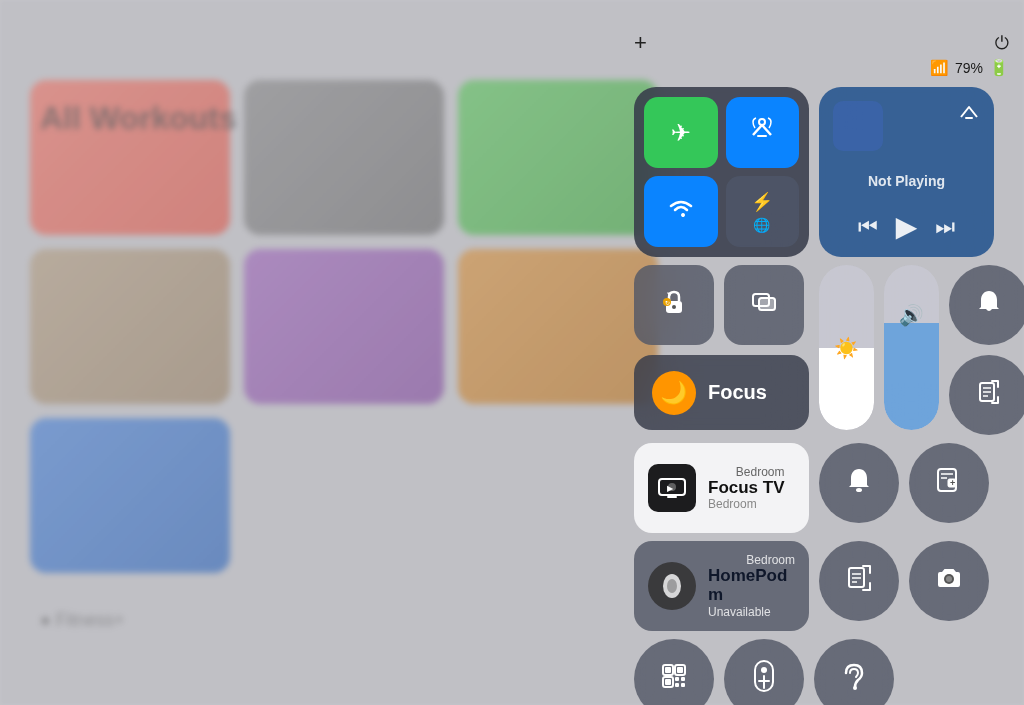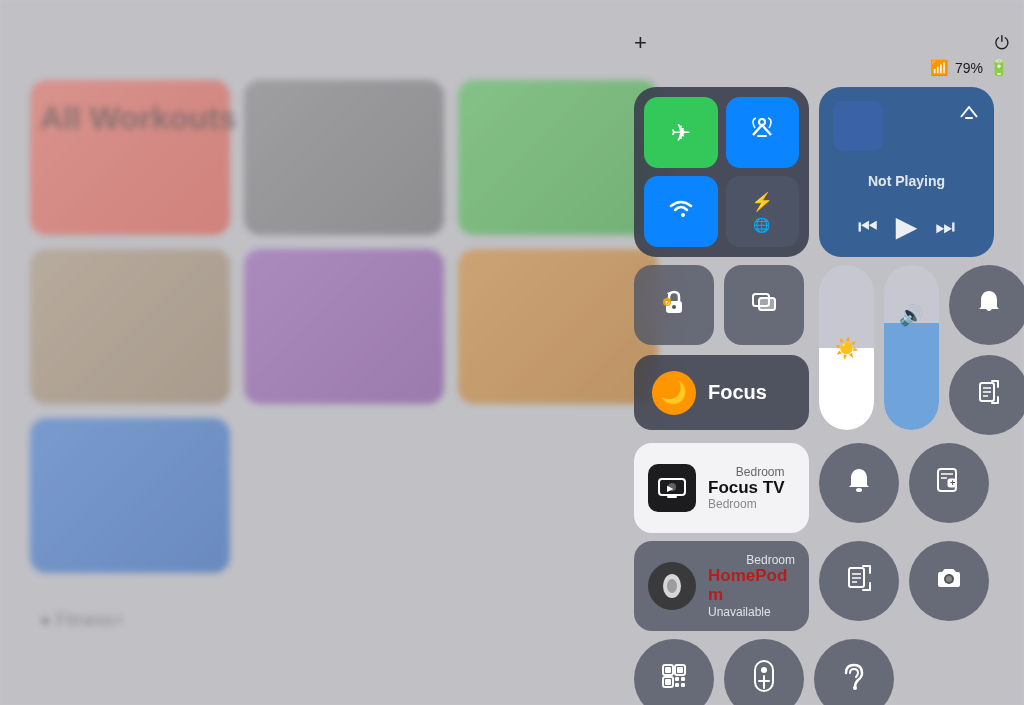--- a/index.html
+++ b/index.html
@@ -290,21 +290,21 @@
       color: #888;
     }
 
     .device-tile.inactive .device-room,
     .device-tile.inactive .device-name,
     .device-tile.inactive .device-status {
       color: rgba(255,255,255,0.8);
     }
 
     .device-tile.inactive .device-name {
-      color: #b91c1c;
+      color: #0f172a;
     }
 
     .round-btn {
       width: 80px;
       height: 80px;
       background: rgba(80, 85, 100, 0.8);
       border-radius: 50%;
       display: flex;
       align-items: center;
       justify-content: center;

